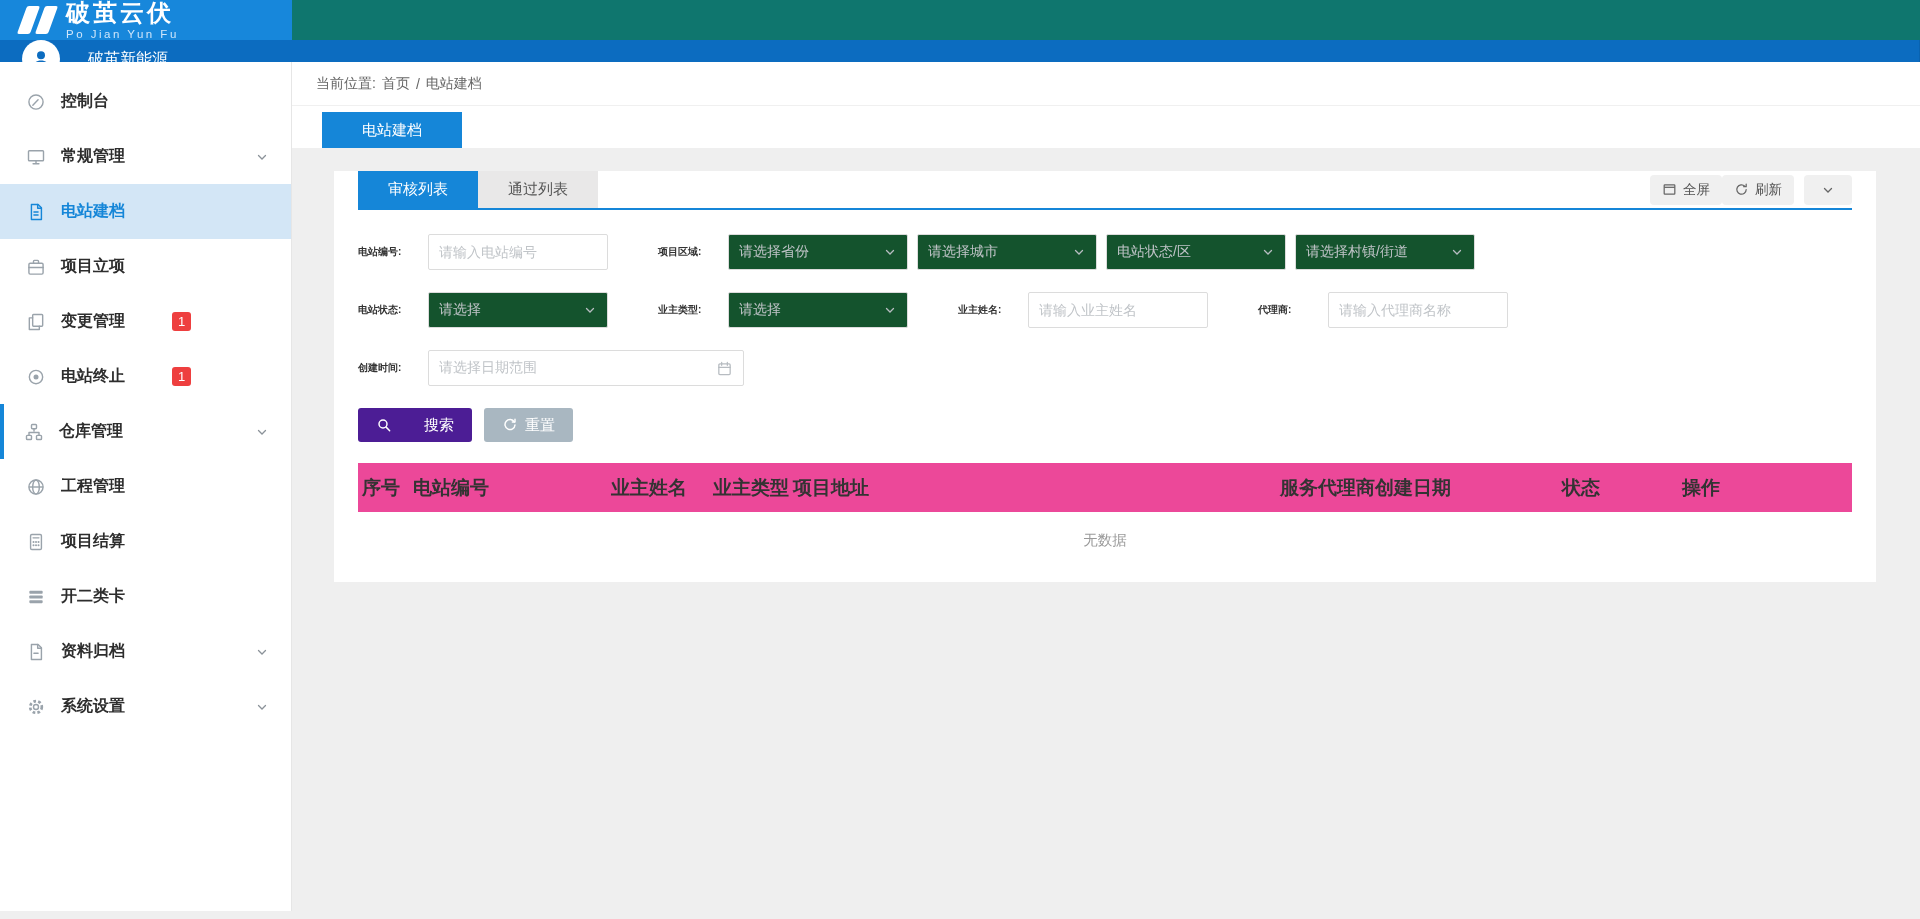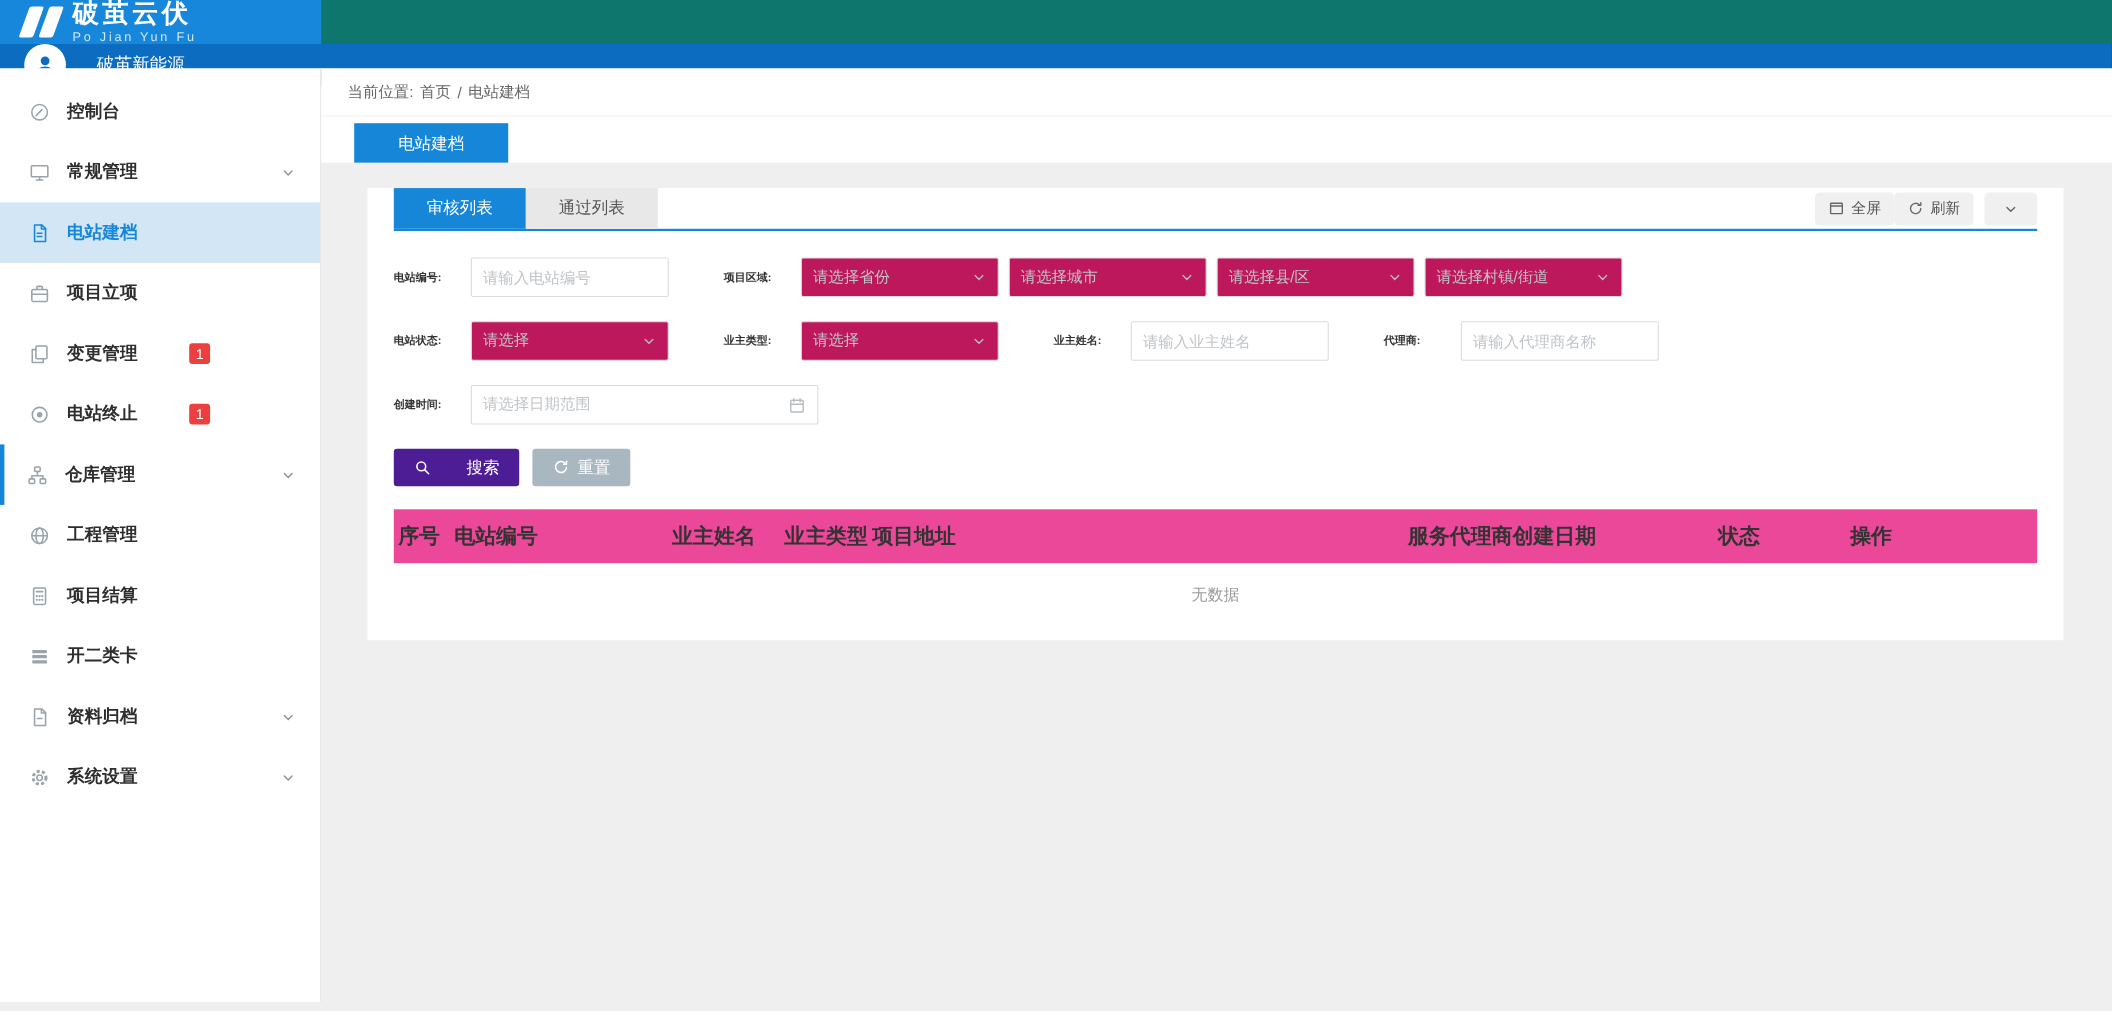--- a/index.html
+++ b/index.html
@@ -50,21 +50,21 @@
   .tools { margin-left:auto; display:flex; align-items:center; }
   .tool-btn { height:30px; border:none; background:#f0f0f0; border-radius:4px; color:#555; font-size:13.5px; display:flex; align-items:center; gap:6px; padding:0 12px; cursor:pointer; font-family:inherit; }
   .tool-btn.collapse { width:48px; justify-content:center; margin-left:10px; }
 
   .filters { padding-top:24px; }
   .frow { display:flex; align-items:center; margin-bottom:22px; }
   .f-label { width:70px; flex-shrink:0; font-size:10px; font-weight:600; color:#333; }
   .f-label.g { margin-left:50px; }
   .f-input { width:180px; height:36px; border:1px solid #dcdcdc; border-radius:2px; padding:0 10px; font-size:14px; color:#333; font-family:inherit; outline:none; }
   .f-input::placeholder { color:#c0c4c8; }
-  .f-select { width:180px; height:36px; border:1px solid #dcdcdc; border-radius:2px; background:#be185d; display:flex; align-items:center; padding:0 10px; cursor:pointer; }
+  .f-select { width:180px; height:36px; border:1px solid #dcdcdc; border-radius:2px; background:#14532d; display:flex; align-items:center; padding:0 10px; cursor:pointer; }
   .f-select + .f-select { margin-left:9px; }
   .f-select .ph { flex:1; font-size:14px; color:#c0c4c8; white-space:nowrap; overflow:hidden; }
   .f-select .dd { color:#b7bcc1; width:14px; height:14px; flex-shrink:0; }
   .f-date { width:316px; height:36px; border:1px solid #dcdcdc; border-radius:2px; display:flex; align-items:center; padding:0 10px; }
   .f-date .ph { flex:1; font-size:14px; color:#c0c4c8; }
   .f-date .cal { color:#b7bcc1; width:17px; height:17px; }
 
   .actions { display:flex; gap:12px; margin-top:2px; }
   .btn { height:34px; padding:0 18px; border:none; border-radius:3px; color:#fff; font-size:15px; display:flex; align-items:center; gap:7px; cursor:pointer; font-family:inherit; }
   .btn.search { background:#4c1d95;gap:32px; }
@@ -347,21 +347,21 @@
                   <path d="M6 9.5l6 6 6-6"></path>
                 </svg>
             </div>
             <div class="f-select">
               <span class="ph">请选择城市</span>
               <svg class="dd" viewBox="0 0 24 24" fill="none" stroke="currentColor" stroke-width="2.2" stroke-linecap="round">
                   <path d="M6 9.5l6 6 6-6"></path>
                 </svg>
             </div>
             <div class="f-select">
-              <span class="ph">请选择县/区</span>
+              <span class="ph">电站状态/区</span>
               <svg class="dd" viewBox="0 0 24 24" fill="none" stroke="currentColor" stroke-width="2.2" stroke-linecap="round">
                   <path d="M6 9.5l6 6 6-6"></path>
                 </svg>
             </div>
             <div class="f-select">
               <span class="ph">请选择村镇/街道</span>
               <svg class="dd" viewBox="0 0 24 24" fill="none" stroke="currentColor" stroke-width="2.2" stroke-linecap="round">
                   <path d="M6 9.5l6 6 6-6"></path>
                 </svg>
             </div>

